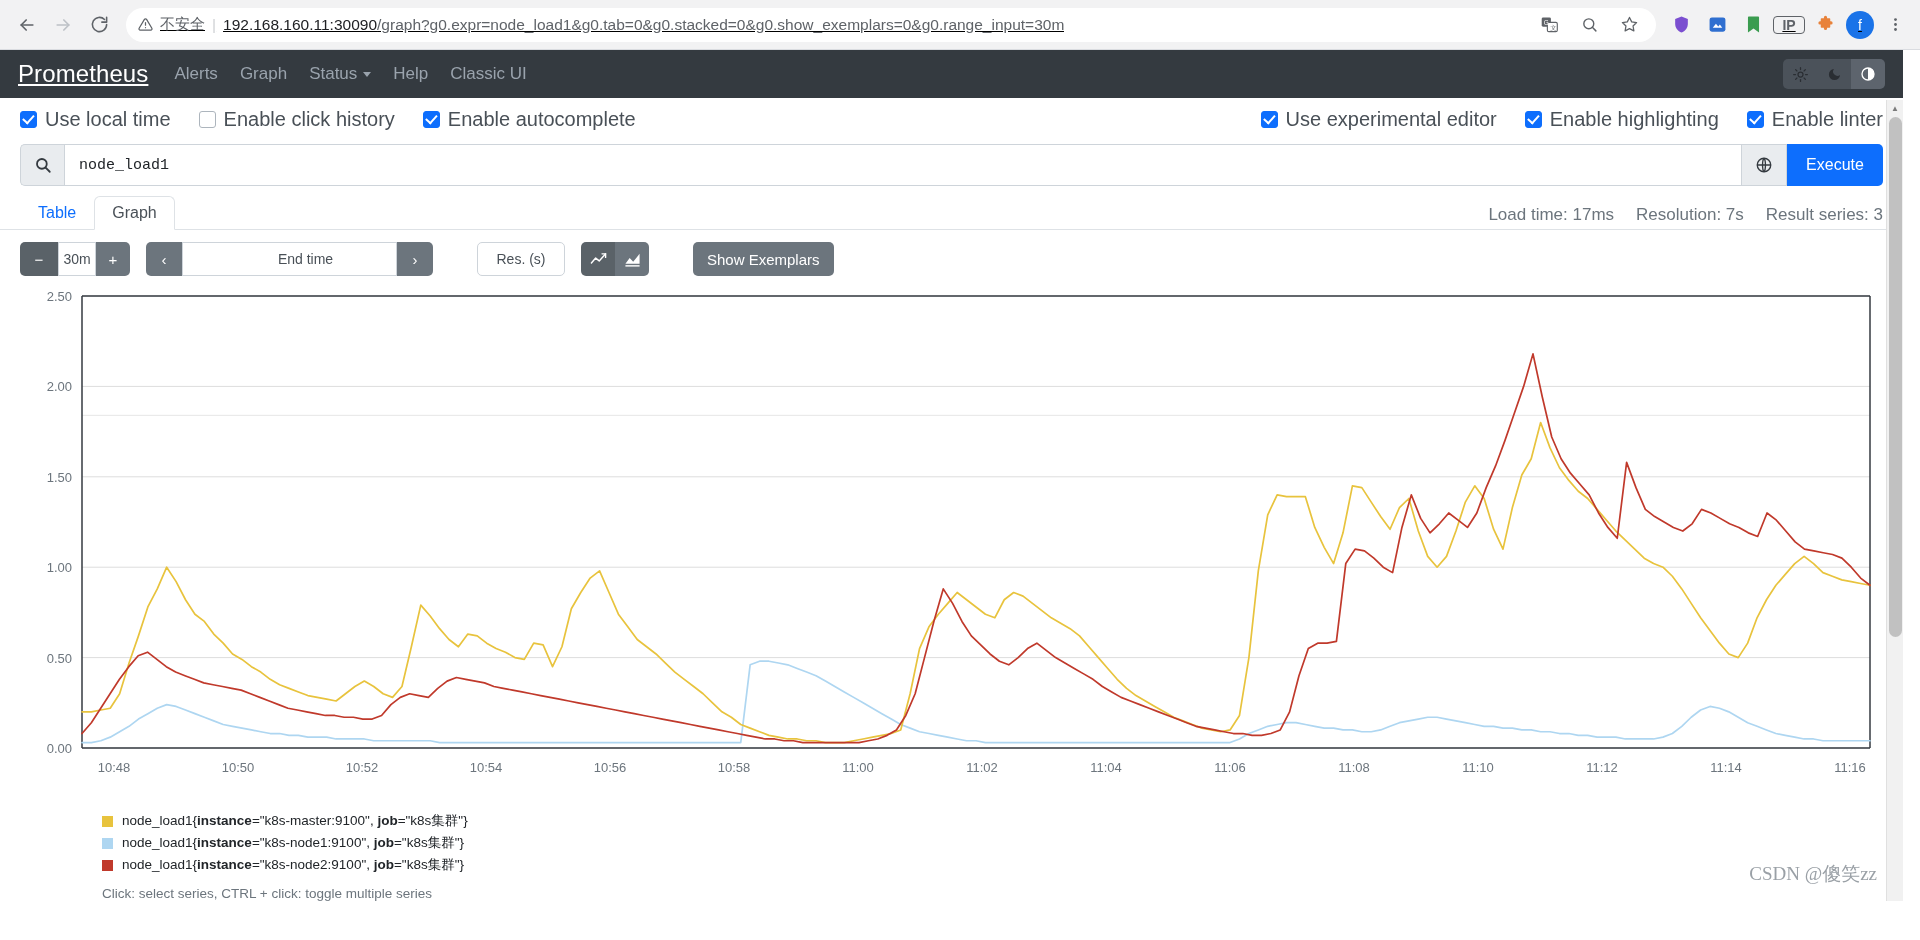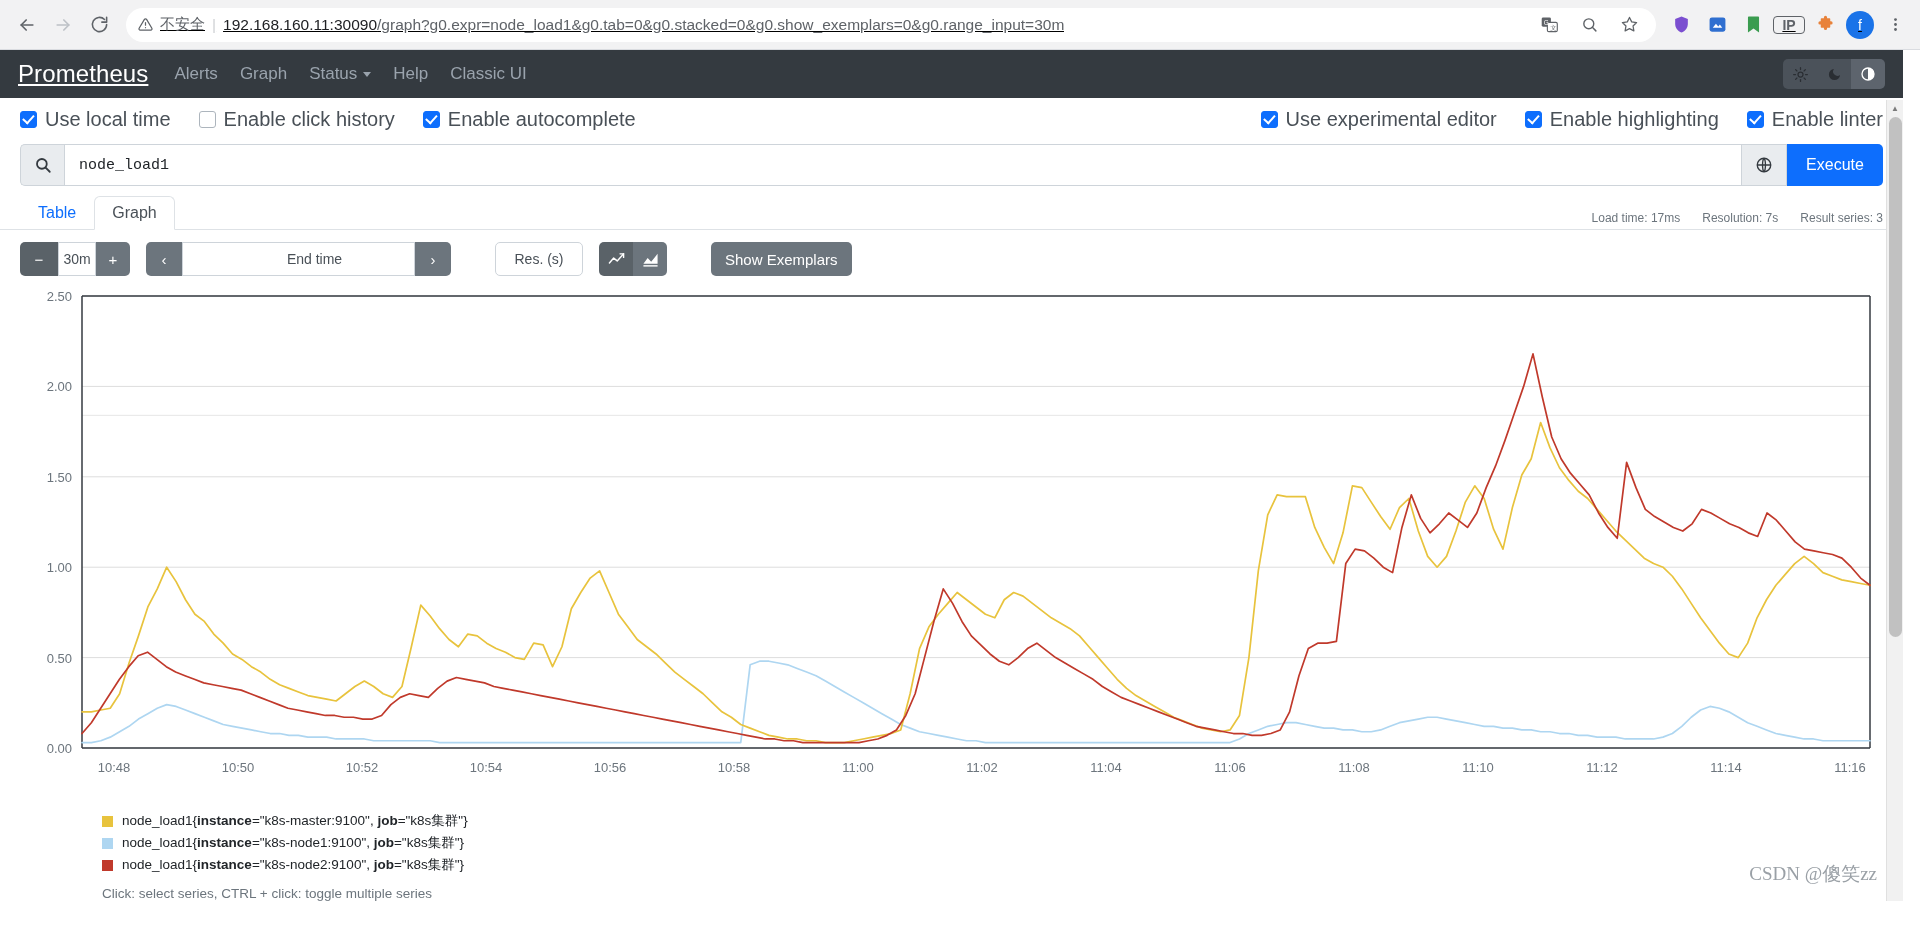--- a/index.html
+++ b/index.html
@@ -195,21 +195,21 @@
     margin-bottom: -1px;
   }
   .tab.active {
     color:#495057;
     background:#fff;
     border-color:#dee2e6 #dee2e6 #fff;
   }
   .tabs-meta {
     margin-left:auto;
     display:flex; gap:22px;
-    font-size:12px;
+    font-size:17px;
     color:#6c757d;
     padding-bottom:4px;
     text-align:right;
   }
 
   
   .graph-panel { padding: 12px 20px 0 20px; }
   .ctrl-row { display:flex; align-items:center; gap:16px; height:34px; }
   .grp { display:flex; }
   .btn-dark {
@@ -225,21 +225,21 @@
     display:flex; align-items:center; justify-content:center;
     height:34px; font-size:14px;
   }
   .r-l { border-radius:5px 0 0 5px; }
   .r-r { border-radius:0 5px 5px 0; }
   .r-all { border-radius:5px;margin-left:28px; }
   .w-minus { width:38px; }
   .w-range { width:38px; }
   .w-plus { width:34px; }
   .w-arrow { width:36px; }
-  .w-endtime { width:233px;padding-left:32px; }
+  .w-endtime { width:215px;padding-left:32px; }
   .w-res { width:88px; }
   .w-icon { width:34px; }
   .w-exempl { padding:0 14px; }
 
   
   .chart-wrap {
     margin-top: 10px;
     position: relative;
     height: 510px;
     width: 1864px;

